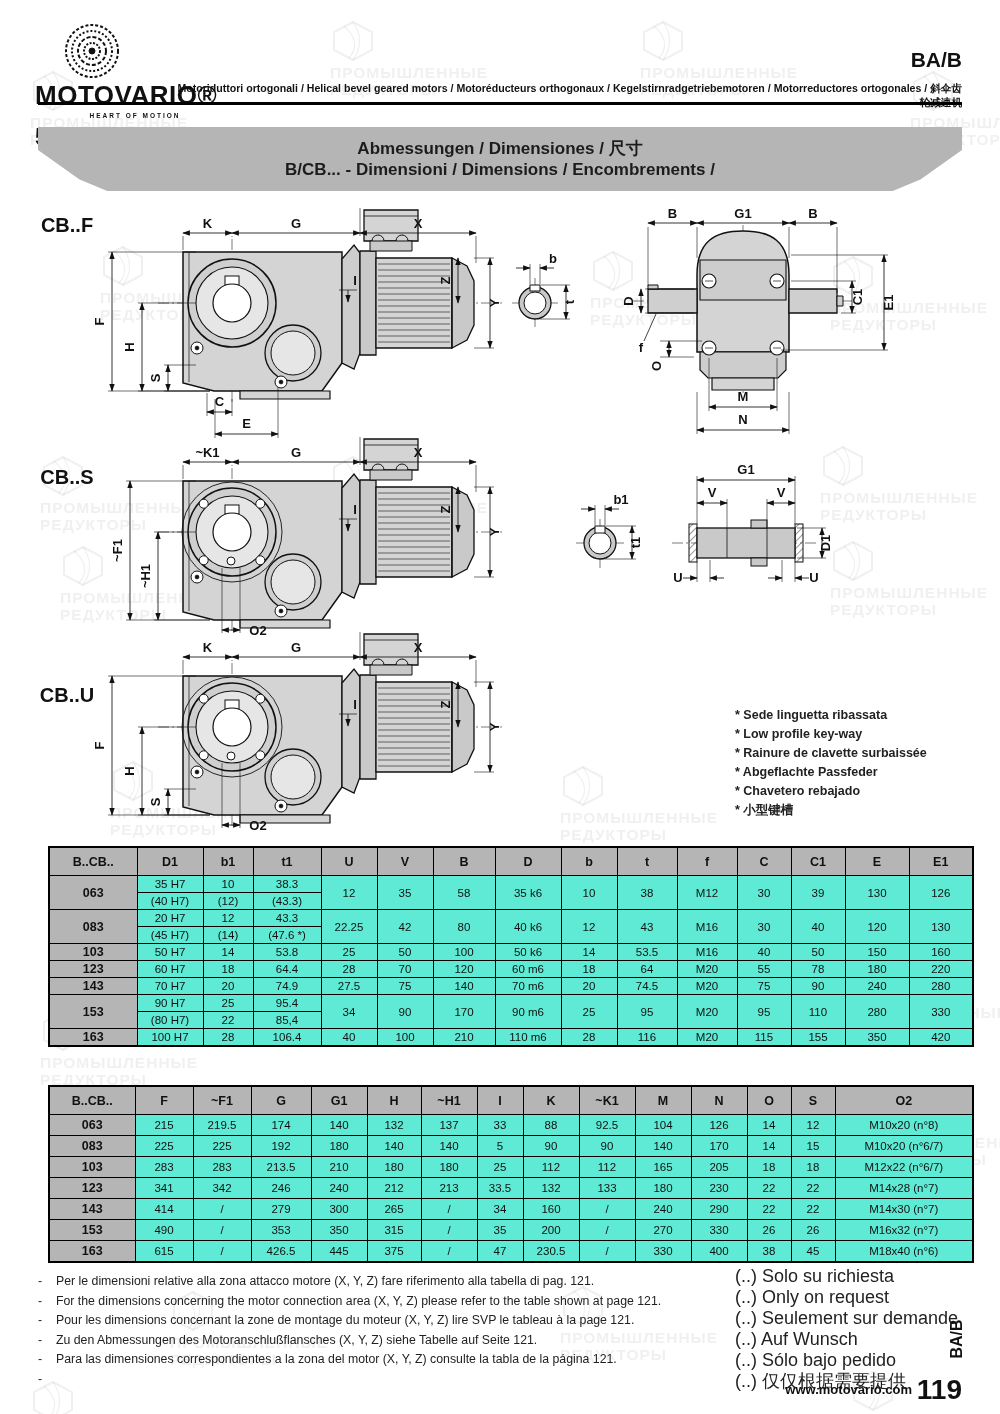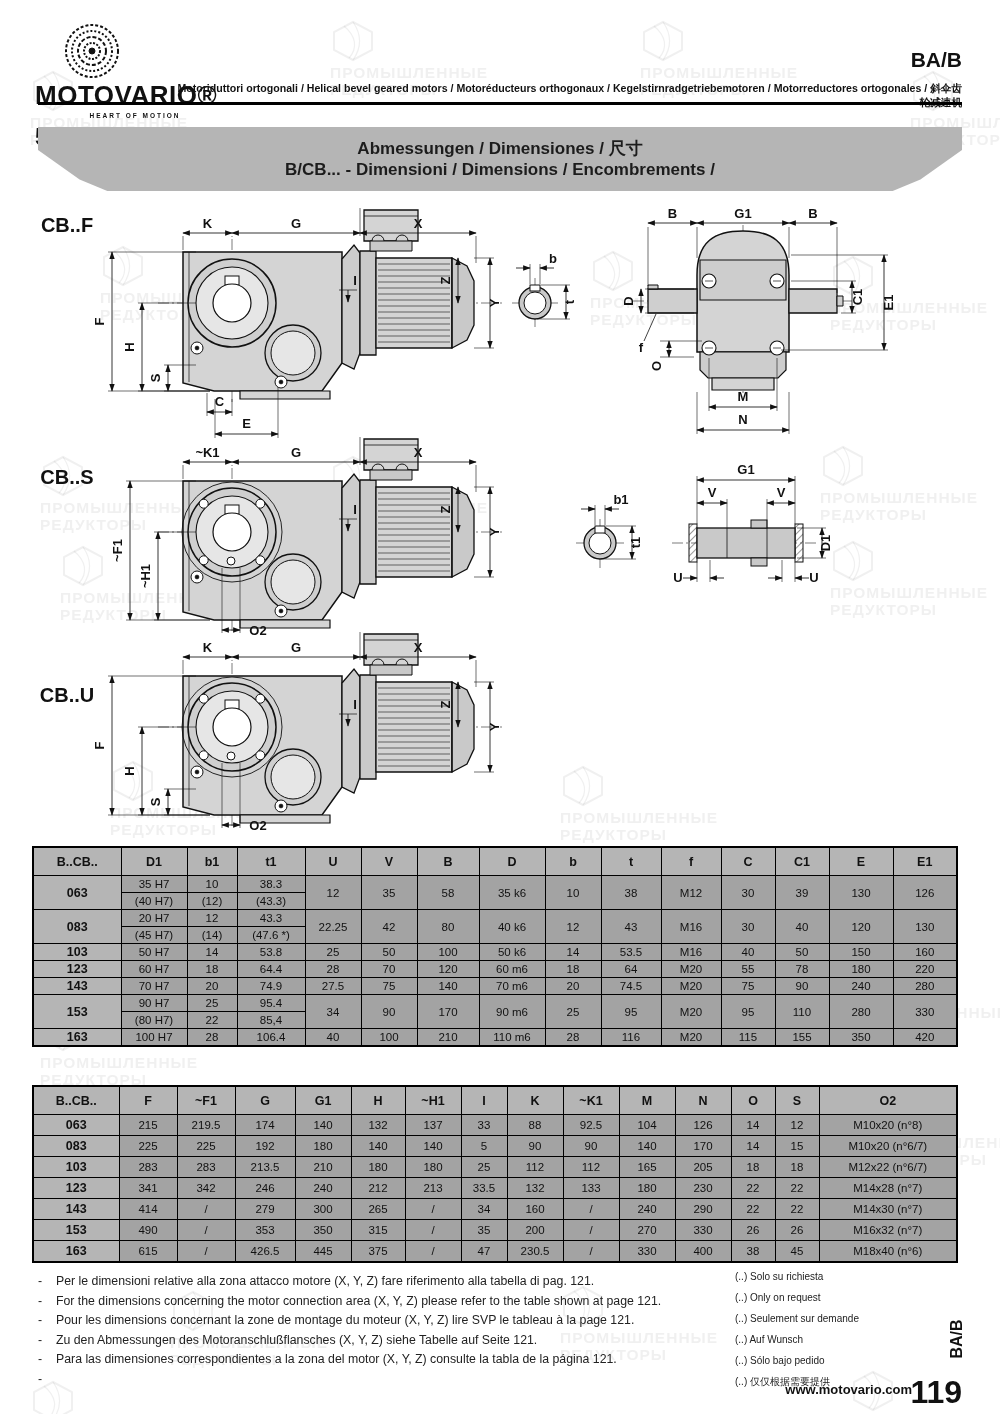--- a/index.html
+++ b/index.html
@@ -26,34 +26,34 @@
           clip-path:polygon(0 0,100% 0,100% 36%,95.5% 82%,92.5% 100%,7.5% 100%,4.5% 82%,0 36%);
           display:flex;flex-direction:column;align-items:center;justify-content:center;}
   .banner div{font-size:17px;font-weight:bold;color:#1c1c1c;line-height:21px;}
   
   #drawings{position:absolute;left:0;top:205px;}
   .dim-txt{font:bold 13px "Liberation Sans",sans-serif;fill:#111;}
   .cb-title{font:bold 20px "Liberation Sans",sans-serif;fill:#111;}
   
   .key-notes{position:absolute;left:735px;top:706px;font-size:12.5px;line-height:19px;font-weight:bold;color:#222;}
   
-  .dims-table{position:absolute;left:32px;border-collapse:collapse;table-layout:fixed;width:924px;
-              font-size:11.5px;background:#a3a3a3;border:2px solid #000;}
+  .dims-table{position:absolute;left:48px;border-collapse:collapse;table-layout:fixed;width:924px;
+              font-size:11.5px;background:#5eead4;border:2px solid #000;}
   .dims-table th,.dims-table td{border:1px solid #000;text-align:center;padding:0;overflow:hidden;}
   .dims-table th{background:#b5b5b5;font-size:12.5px;height:27px;}
   .dims-table td.code{background:#b5b5b5;font-weight:bold;font-size:12.5px;}
   #table1{top:846px;} #table2{top:1085px;}
   
   .fn-left{position:absolute;left:38px;top:1272px;font-size:12.3px;line-height:19.5px;color:#222;}
   .fn-left .row{display:flex;}
   .fn-left .dash{width:18px;}
-  .fn-right{position:absolute;left:735px;top:1266px;font-size:10px;line-height:21px;color:#222;}
+  .fn-right{position:absolute;left:735px;top:1266px;font-size:18px;line-height:21px;color:#222;}
   
   .site{position:absolute;right:88px;top:1382px;font-size:13px;font-weight:bold;}
-  .pagenum{position:absolute;right:38px;top:1374px;font-size:32px;font-weight:bold;}
+  .pagenum{position:absolute;right:38px;top:1374px;font-size:28px;font-weight:bold;}
   .series-side{position:absolute;right:24px;top:1330px;font-size:16px;font-weight:bold;
                transform:rotate(-90deg);transform-origin:center;}
 </style>
 </head>
 <body>
 
 <div class="page">
 
   <div id="wm-layer">
       <div class="wm" style="left: 30px; top: 70px;">
@@ -639,20 +639,28 @@
           <line x1="458" y1="682" x2="458" y2="727" stroke="#111" stroke-width="0.85" marker-start="url(#arr)" marker-end="url(#arr)"></line>
           <text x="450" y="704.5" text-anchor="middle" class="dim-txt" transform="rotate(-90,450,704.5)">Z</text>
           <line x1="474" y1="682" x2="494" y2="682" stroke="#111" stroke-width="0.6"></line>
           <line x1="474" y1="772" x2="494" y2="772" stroke="#111" stroke-width="0.6"></line>
           <line x1="490" y1="682" x2="490" y2="772" stroke="#111" stroke-width="0.85" marker-start="url(#arr)" marker-end="url(#arr)"></line>
           <text x="499" y="727" text-anchor="middle" class="dim-txt" transform="rotate(-90,499,727)">Y</text>
         </g>
       </g>
   </svg>
 
+  <div class="key-notes" id="key-notes">
+      <div>* Sede linguetta ribassata</div>
+      <div>* Low profile key-way</div>
+      <div>* Rainure de clavette surbaissée</div>
+      <div>* Abgeflachte Passfeder</div>
+      <div>* Chavetero rebajado</div>
+      <div>* 小型键槽</div>
+    </div>
 
   <table class="dims-table" id="table1">
     <colgroup>
       <col style="width:88px">
         <col style="width:66px">
         <col style="width:50px">
         <col style="width:68px">
       <col style="width:56px">
         <col style="width:56px">
         <col style="width:62px">

